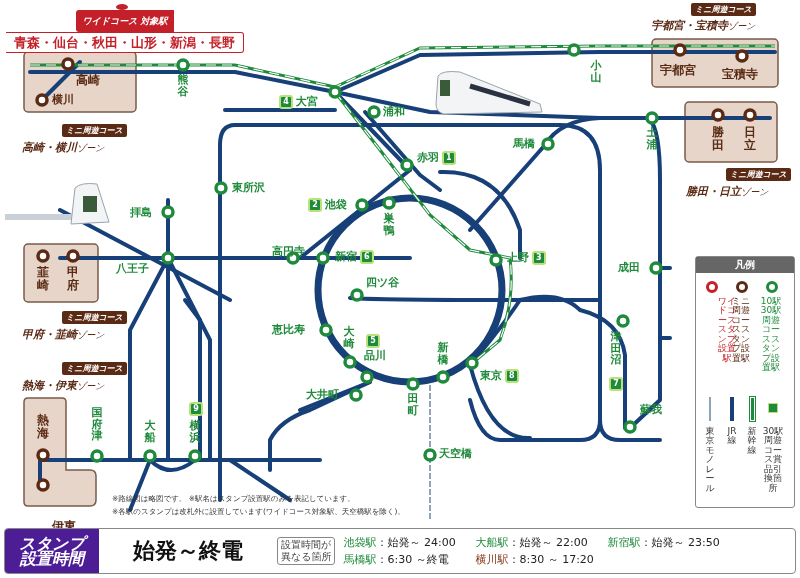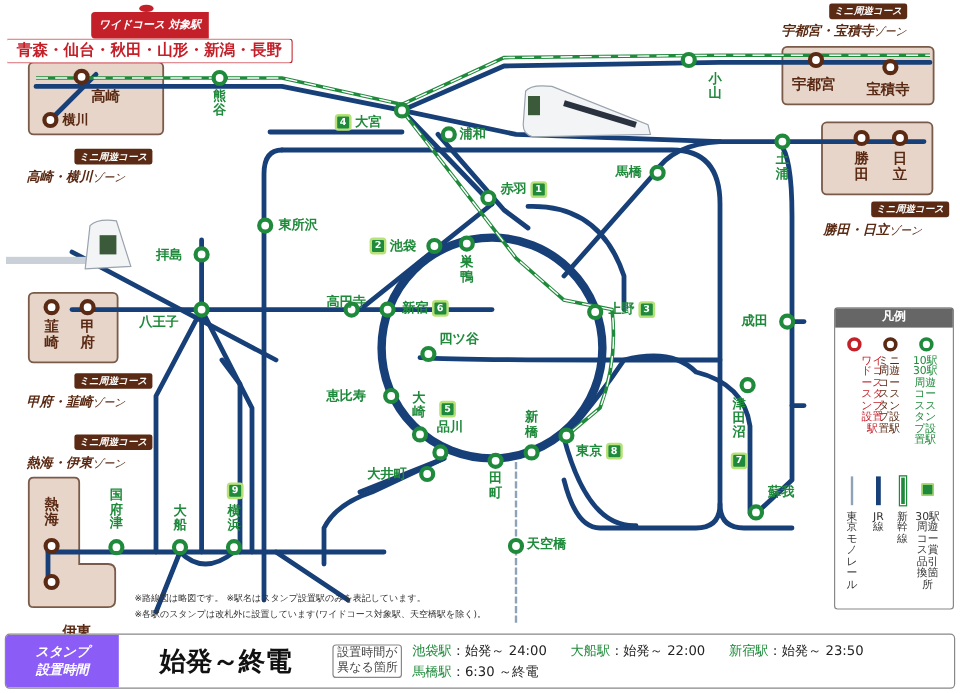--- a/index.html
+++ b/index.html
@@ -15,21 +15,21 @@
   .st { position: absolute; color: #1f8a3b; font-weight: bold; font-size: 11px; white-space: nowrap; line-height: 1.05; }
   .st.v { width: 12px; text-align: center; white-space: normal; word-break: break-all; }
   .st.brown { color: #5a2a14; }
   .num { display: inline-block; width: 12px; height: 12px; background: #1f8a3b; color: #fff; border: 1.5px solid #b9e27a; border-radius: 2px; font-size: 8px; line-height: 9px; text-align: center; font-weight: bold; vertical-align: middle; box-shadow: 0 0 0 1px #b9e27a; }
   .legend { position: absolute; left: 695px; top: 256px; width: 100px; height: 252px; border: 1.5px solid #888; background: #fff; border-radius: 3px; }
   .legend .hd { background: #666; color: #fff; font-size: 10px; font-weight: bold; text-align: center; height: 16px; line-height: 16px; }
   .legend .col { position: absolute; width: 12px; font-size: 9px; line-height: 1.05; text-align: center; word-break: break-all; }
   .legend .ring { position: absolute; width: 12px; height: 12px; border-radius: 50%; border: 3.5px solid; background: #fff; }
   .notes { position: absolute; left: 112px; top: 492px; font-size: 7.5px; color: #333; line-height: 13px; }
   .bottom { position: absolute; left: 4px; top: 528px; width: 792px; height: 46px; border: 1.5px solid #888; border-radius: 4px; display: flex; align-items: center; background: #fff; overflow: hidden; }
-  .bottom .lbl { background: #8b5cf6; color: #fff; width: 94px; height: 100%; display: flex; flex-direction: column; justify-content: center; align-items: center; font-weight: bold; font-style: italic; font-size: 11px; line-height: 15px; }
+  .bottom .lbl { background: #4c1d95; color: #fff; width: 94px; height: 100%; display: flex; flex-direction: column; justify-content: center; align-items: center; font-weight: bold; font-style: italic; font-size: 16px; line-height: 15px; }
   .bottom .main { font-size: 22px; font-weight: bold; color: #111; width: 178px; text-align: center; }
   .bottom .diff { border: 1.5px solid #888; border-radius: 3px; font-size: 10px; color: #444; padding: 1px 3px; line-height: 12px; margin-right: 8px; text-align: center; }
   .bottom .times { display: grid; grid-template-columns: 132px 132px 140px; row-gap: 2px; font-size: 11px; color: #222; }
   .bottom .times .g { color: #1f8a3b; }
   .bottom .times .b { color: #8a3a1a; }
   .train { position: absolute; }
 </style>
 </head>
 <body>
 
@@ -247,14 +247,15 @@
   <div class="main">始発～終電</div>
   <div class="diff">
     <div>設置時間が</div>
     <div>異なる箇所</div>
   </div>
   <div class="times">
     <div><span class="g">池袋駅</span><span>：始発～ 24:00</span></div>
     <div><span class="g">大船駅</span><span>：始発～ 22:00</span></div>
     <div><span class="g">新宿駅</span><span>：始発～ 23:50</span></div>
     <div><span class="g">馬橋駅</span><span>：6:30 ～終電</span></div>
+    <div><span class="b">横川駅</span><span>：8:30 ～ 17:20</span></div>
   </div>
 </div>
 
 </body></html>

